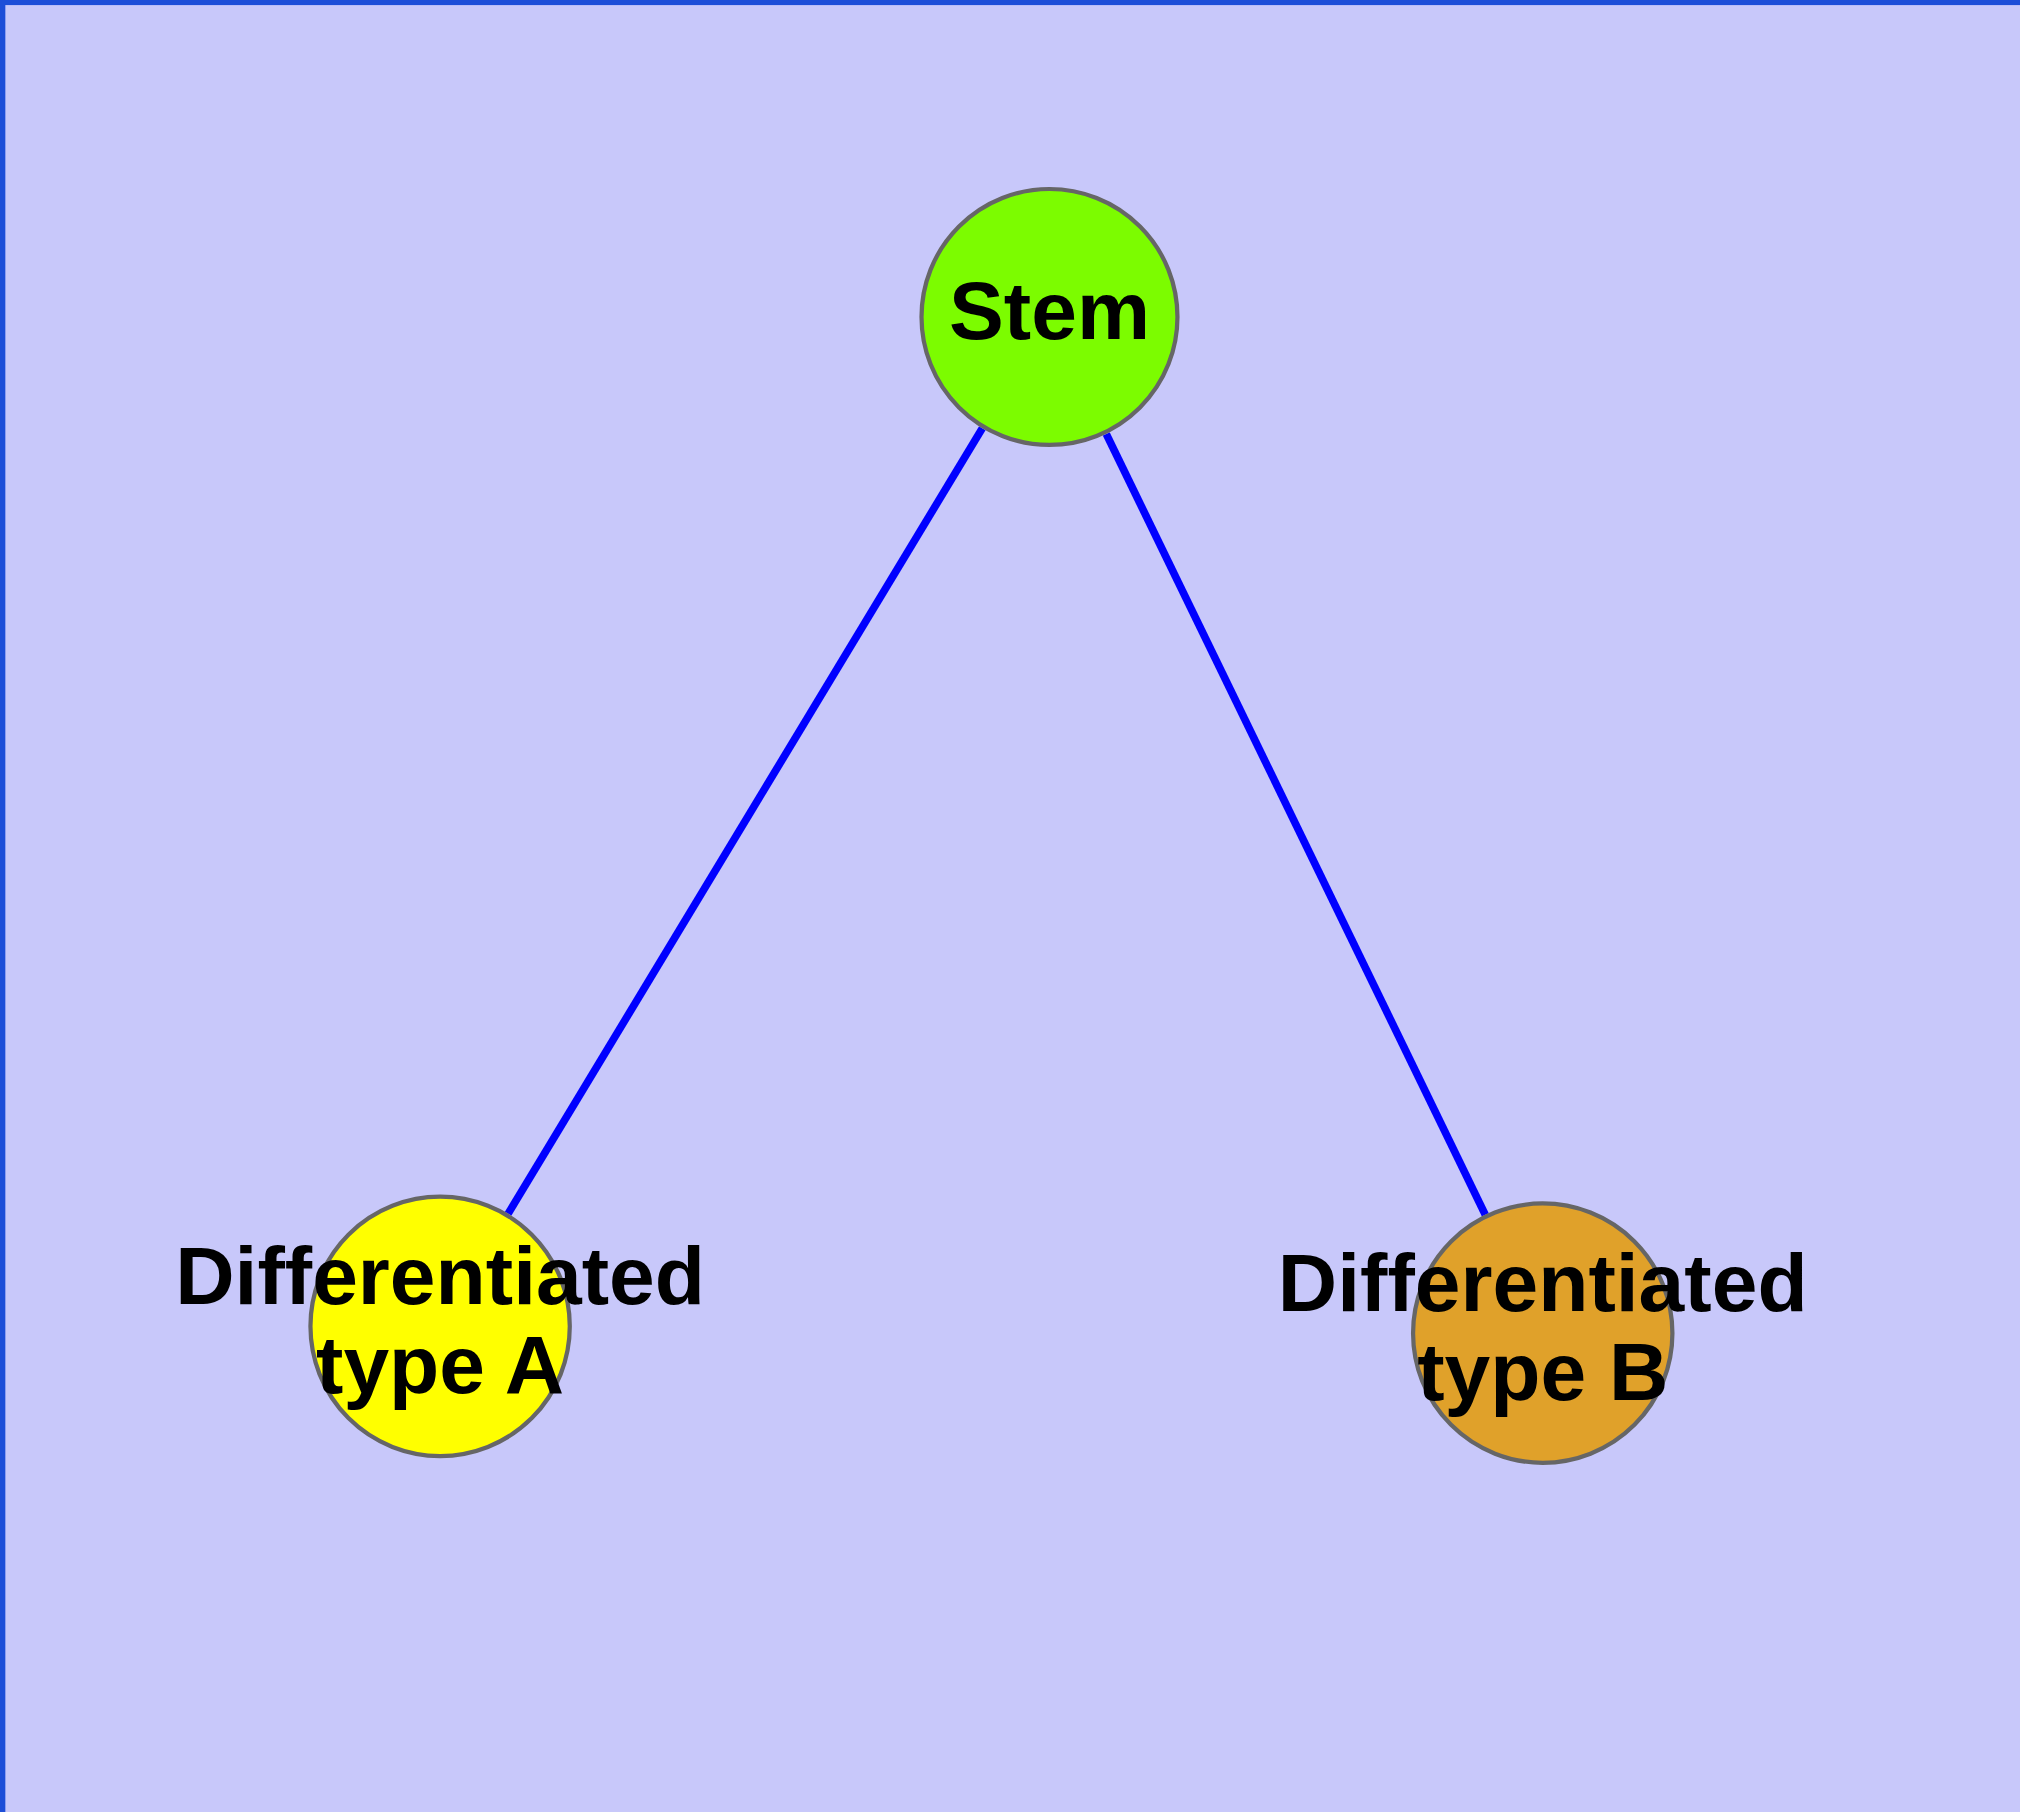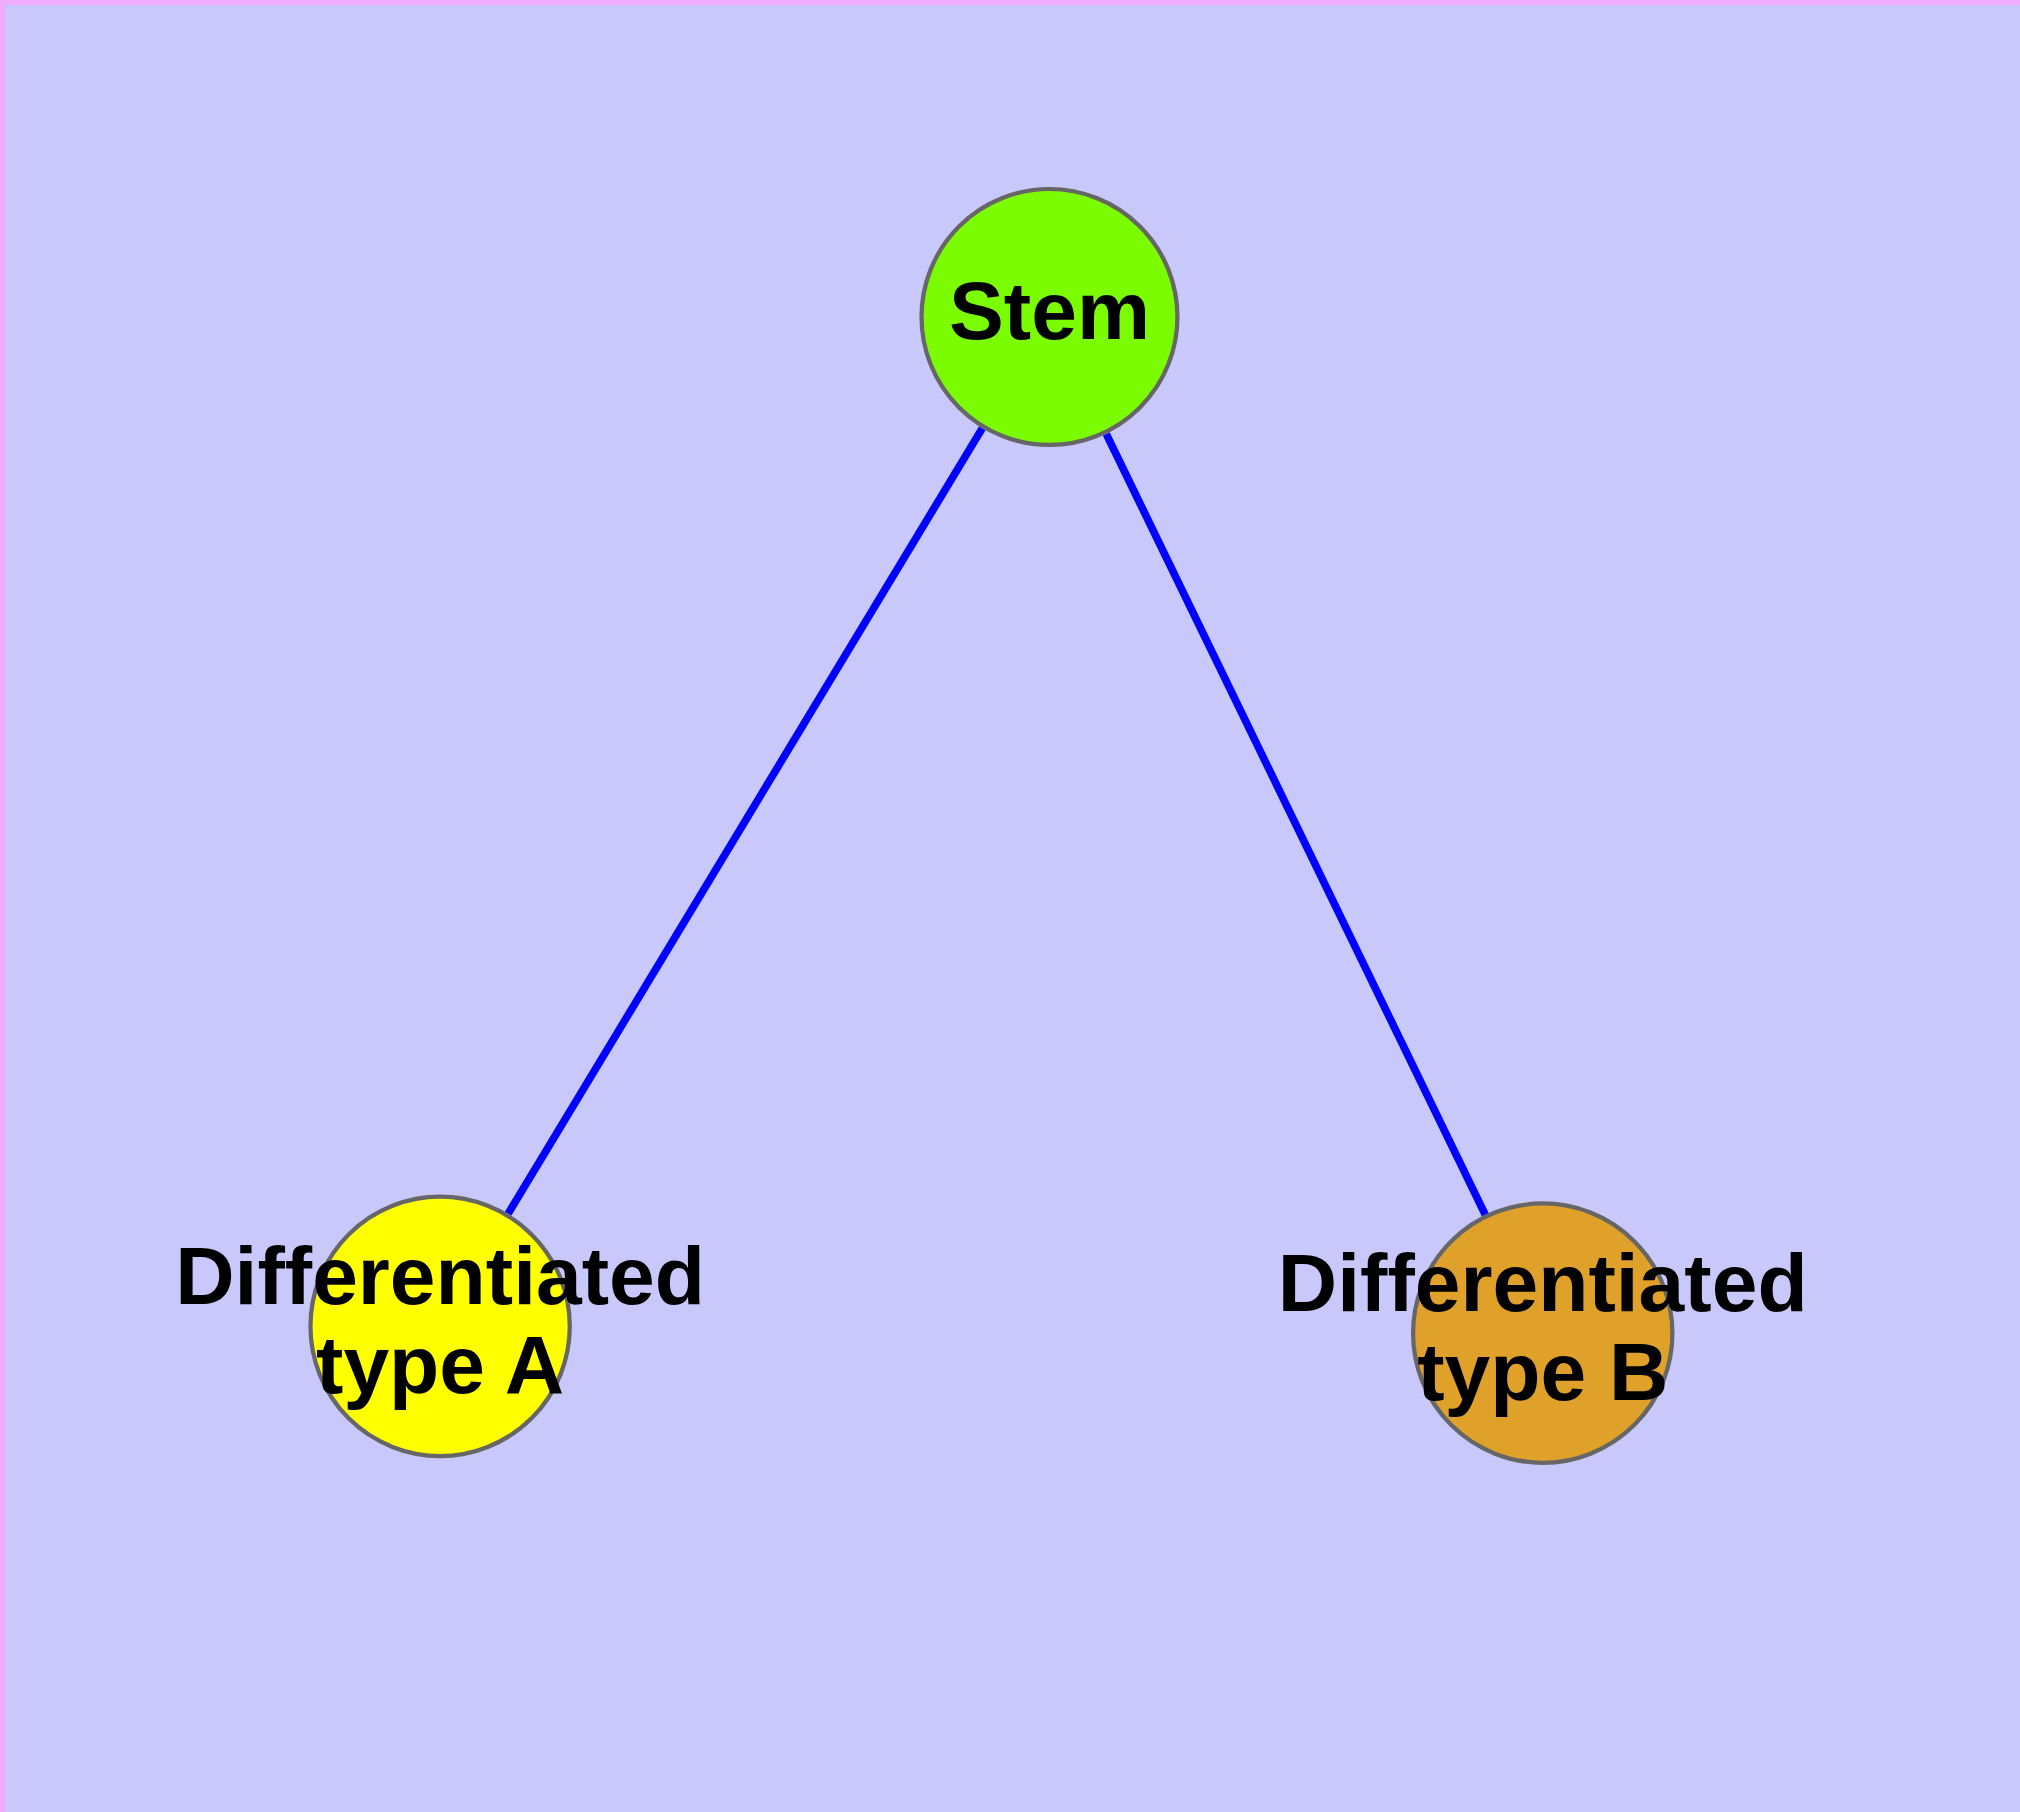--- a/index.html
+++ b/index.html
@@ -29,21 +29,21 @@
     font-weight: bold;
     fill: #000000;
     text-anchor: middle;
     dominant-baseline: middle;
     paint-order: normal;
   }
 </style>
 </head>
 <body>
 
-<div id="canvas-root" style="width: 2021px; height: 1812px; background: #f0abfc;">
+<div id="canvas-root" style="width: 2021px; height: 1812px; background: #1d4ed8;">
 
   <svg id="graph-svg" viewBox="0 0 2384 2138" xmlns="http://www.w3.org/2000/svg">
 
     <rect id="bg-plate" x="6" y="6" width="2378" height="2132" fill="#C8C8FA"></rect>
 
     <defs>
       <mask id="node-cutout-mask" maskUnits="userSpaceOnUse" x="0" y="0" width="2384" height="2138">
         <rect x="0" y="0" width="2384" height="2138" fill="#ffffff"></rect>
         <circle id="mask-stem" cx="1238" cy="374" r="153.5" fill="#000000"></circle>
         <circle id="mask-diff-a" cx="519" cy="1565" r="155.5" fill="#000000"></circle>

